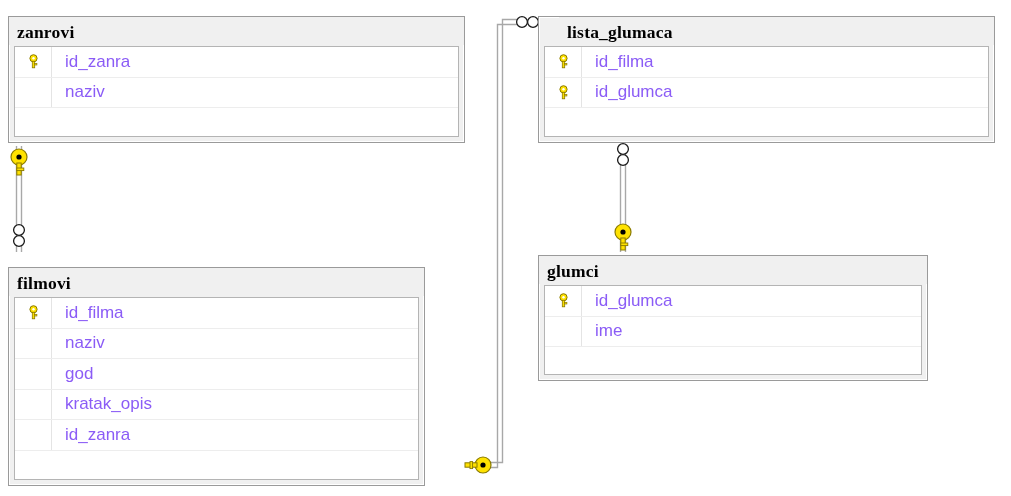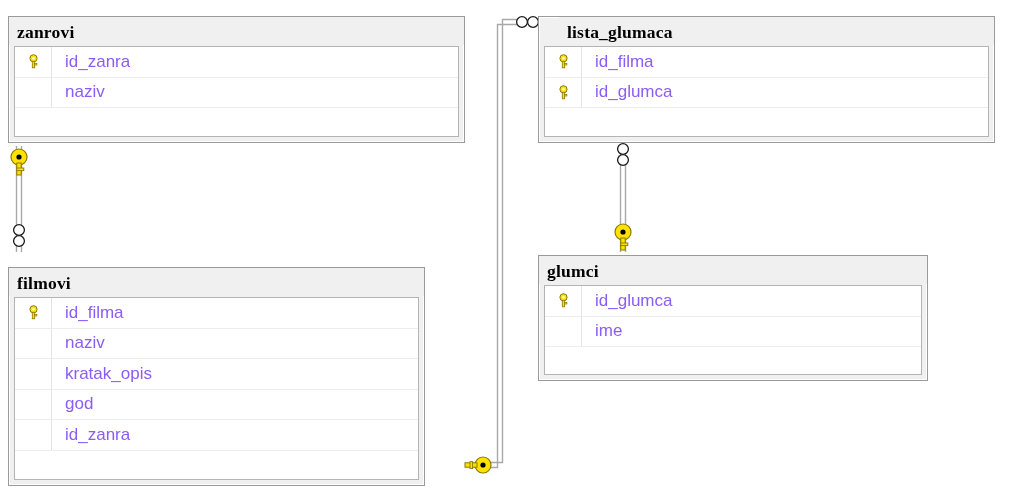--- a/index.html
+++ b/index.html
@@ -227,25 +227,25 @@
           </svg>
         </div>
         <div class="attr-name">id_filma</div>
       </div>
       <div class="attr-row">
         <div class="attr-keycell"></div>
         <div class="attr-name">naziv</div>
       </div>
       <div class="attr-row">
         <div class="attr-keycell"></div>
+        <div class="attr-name">god</div>
+      </div>
+      <div class="attr-row">
+        <div class="attr-keycell"></div>
         <div class="attr-name">kratak_opis</div>
-      </div>
-      <div class="attr-row">
-        <div class="attr-keycell"></div>
-        <div class="attr-name">god</div>
       </div>
       <div class="attr-row">
         <div class="attr-keycell"></div>
         <div class="attr-name">id_zanra</div>
       </div>
       <div class="attr-row filler">
         <div class="attr-keycell"></div>
         <div class="attr-name"></div>
       </div>
     </div>

